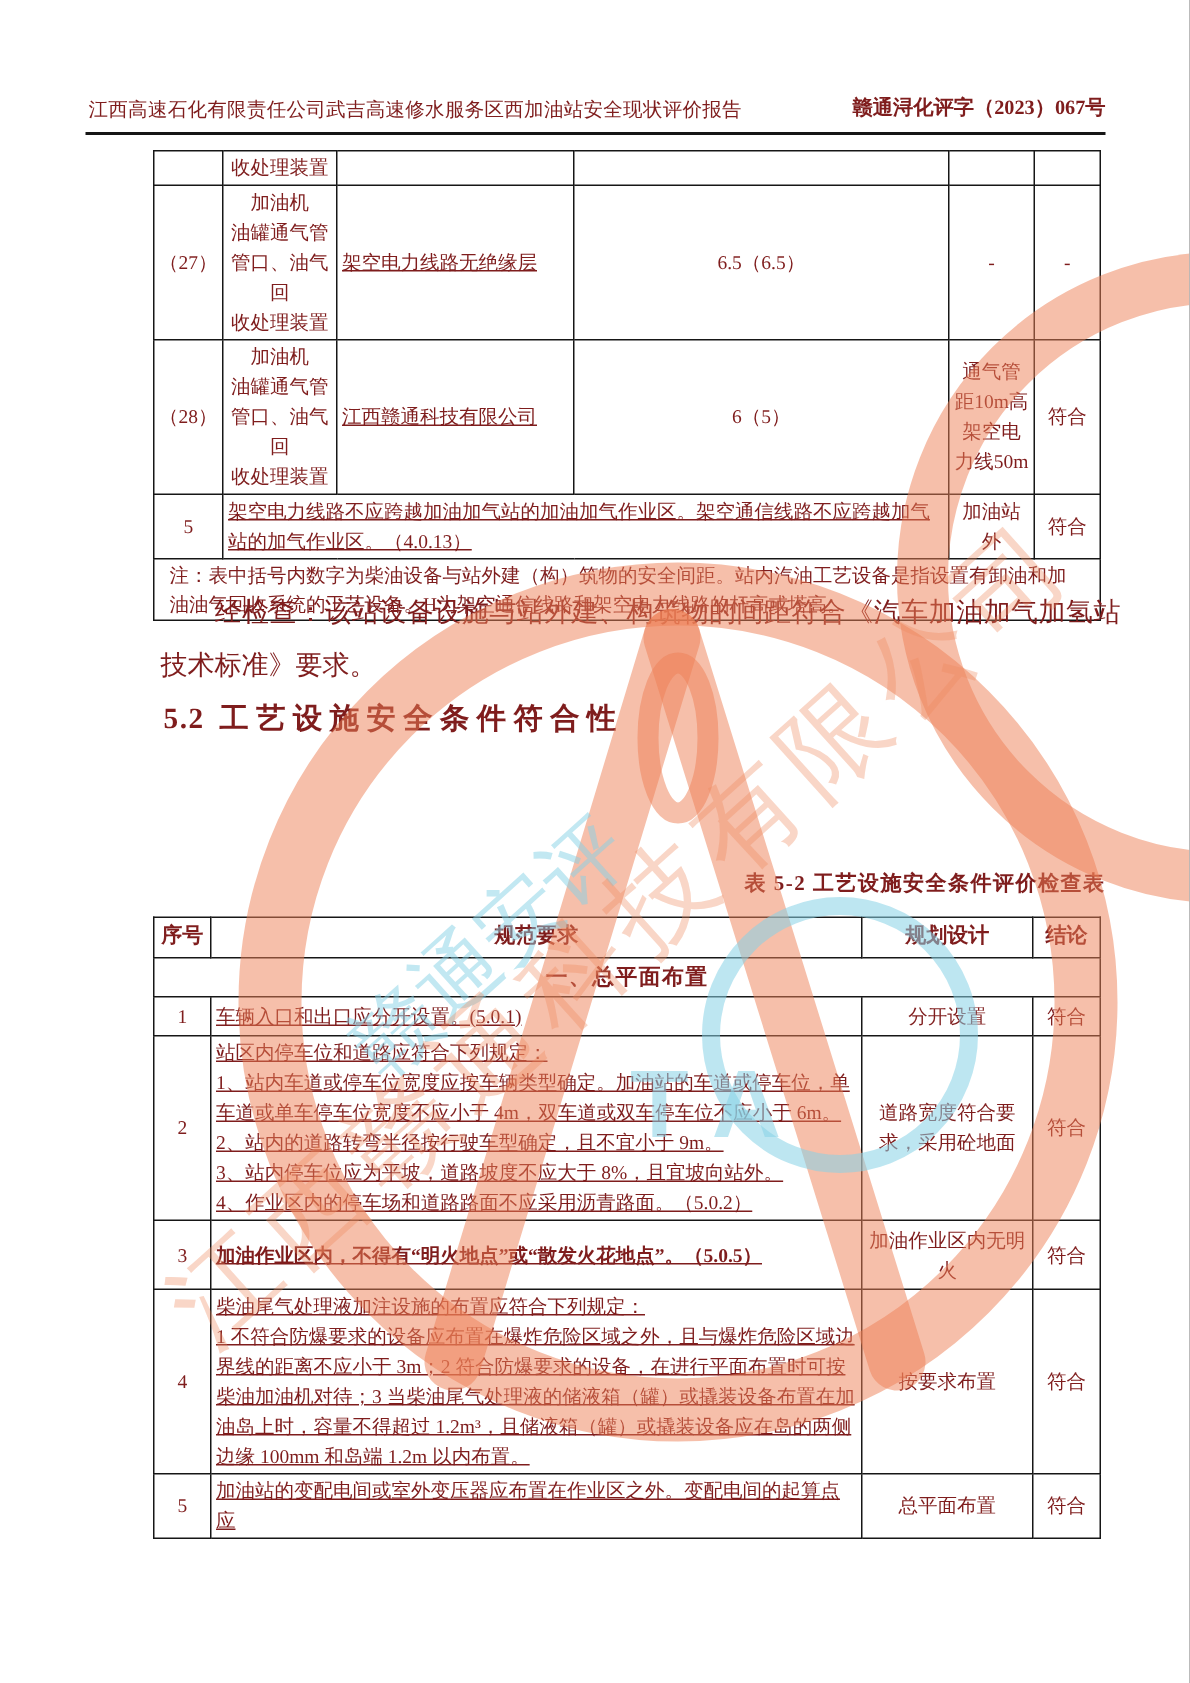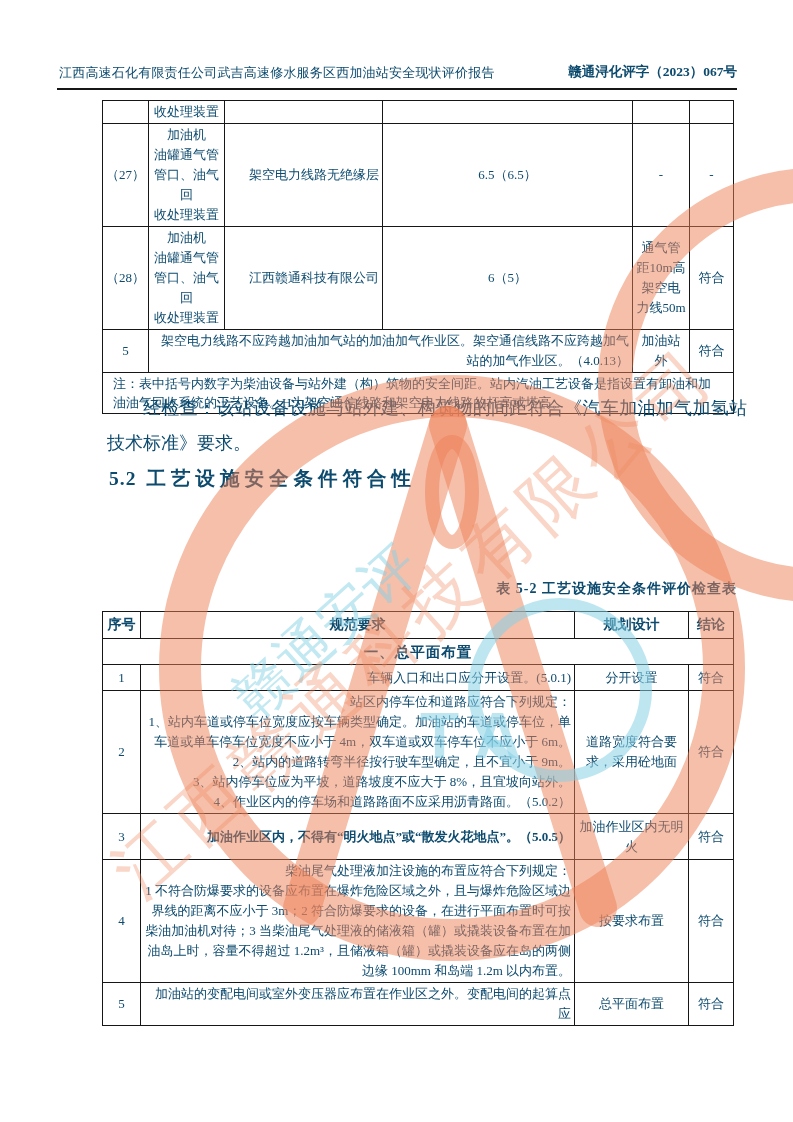--- a/index.html
+++ b/index.html
@@ -1,32 +1,32 @@
 <!DOCTYPE html>
 <html><head>
 <meta charset="utf-8">
 <style>
   html,body{margin:0;padding:0;background:#888;}
   .page{
     position:relative;width:793px;height:1122px;background:#ffffff;
-    margin:0 auto;overflow:hidden;color:#0c4a6e;
+    margin:0 auto;overflow:hidden;color:#7f1d1d;
     font-family:"Liberation Serif","DejaVu Serif",serif;
   }
   .abs{position:absolute;}
   
   .hdr-left{left:59px;top:64px;font-size:13px;letter-spacing:0.2px;white-space:nowrap;}
   .hdr-right{right:56px;top:63px;font-size:13.5px;font-weight:bold;white-space:nowrap;}
   .hdr-rule{left:57px;top:88px;width:680px;height:2px;background:#161616;}
   
   table{border-collapse:collapse;table-layout:fixed;}
   td{border:1px solid #161616;padding:1px 3px;vertical-align:middle;
      text-align:center;font-size:13px;line-height:20px;word-break:break-all;}
   .t1{left:102px;top:100px;width:631px;}
   .t2{left:102px;top:611px;width:631px;}
-  .left{text-align:right;}
+  .left{text-align:left;text-decoration:underline;}
   .pre{white-space:pre-line;}
   .bold{font-weight:bold;}
   .note-cell{font-size:13px;line-height:19px;text-align:left;padding:1px 10px;}
   .grp{font-weight:bold;font-size:14.5px;letter-spacing:1px;}
   .th{font-weight:bold;font-size:14px;}
   
   .para{left:97px;width:640px;font-size:18px;line-height:35px;
         text-align:justify;text-indent:2em;margin:10px;}
   .p1{top:381px;}
   .p2{top:488px;}

